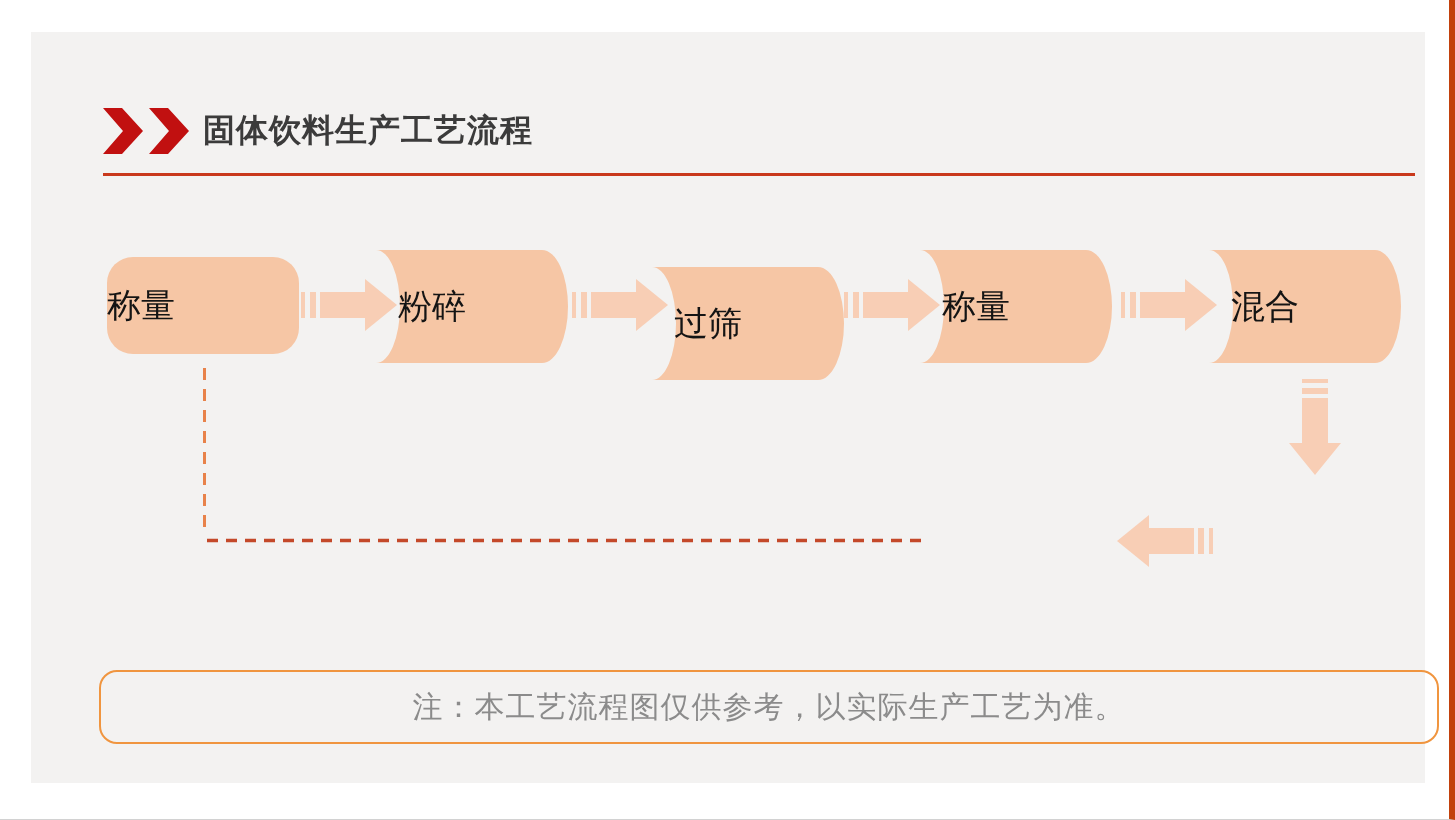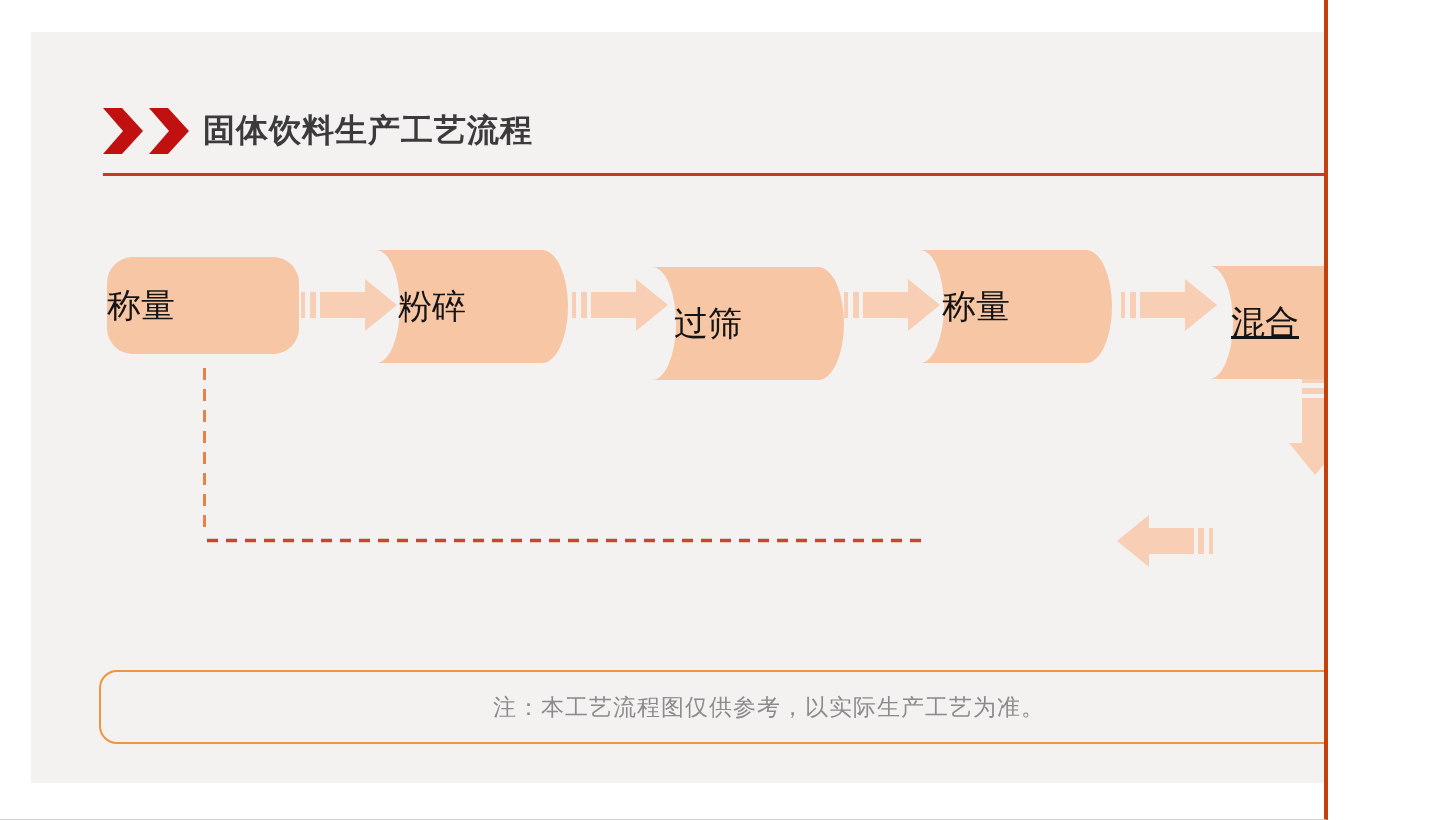--- a/index.html
+++ b/index.html
@@ -3,23 +3,23 @@
 <meta charset="utf-8">
 <style>
   * { margin: 0; padding: 0; box-sizing: border-box; }
   html, body { width: 1455px; height: 820px; }
   body {
     font-family: "Liberation Sans", "DejaVu Sans", sans-serif;
     background: #ffffff;
   }
   .page {
     position: relative;
-    width: 1328px; height: 820px;
+    width: 1455px; height: 820px;
     background: #ffffff;
-    border-right: 4px solid #c2410c;
+    border-right: 6px solid #c2410c;
     border-bottom: 1px solid #d2d2d2;
     overflow: hidden;
   }
   .panel {
     position: absolute;
     left: 31px; top: 32px;
     width: 1394px; height: 751px;
     background: #F3F2F1;
   }
   
@@ -73,21 +73,21 @@
   
   .note-box {
     position: absolute;
     left: 68px; top: 638px;
     width: 1340px; height: 74px;
     border: 2px solid #F0953F;
     border-radius: 18px;
     display: flex; align-items: center; justify-content: center;
   }
   .note-text {
-    color: #8B8B8B; font-size: 23px; letter-spacing: 1px;
+    color: #8B8B8B; font-size: 30px; letter-spacing: 1px;
   }
 </style>
 </head>
 <body>
 
 <div class="page">
   <div class="panel">
 
     <svg class="chevrons" viewBox="0 0 92 46">
       <polygon points="0,0 19,0 40,23 19,46 0,46 20,23" fill="#C11010"></polygon>
@@ -155,21 +155,21 @@
 
     <div class="arrow" style="left:1090px; top:247px;">
       <svg viewBox="0 0 96 52">
         <rect x="0" y="13" width="4" height="26" fill="#F8CEB5"></rect>
         <rect x="9" y="13" width="6" height="26" fill="#F8CEB5"></rect>
         <rect x="19" y="13" width="45" height="26" fill="#F8CEB5"></rect>
         <polygon points="64,0 96,26 64,52" fill="#F8CEB5"></polygon>
       </svg>
     </div>
 
-    <div class="node cyl" style="left:1178px; top:234px; width:192px; height:113px;text-decoration:underline;">
+    <div class="node cyl" style="left:1178px; top:218px; width:192px; height:113px;">
       <svg class="shape-svg" viewBox="0 0 192 113" preserveAspectRatio="none">
         <path d="M0,0 L166,0 A26,56.5 0 0 1 166,113 L0,113 A24,56.5 0 0 0 0,0 Z" fill="#F6C6A5"></path>
       </svg>
       <span class="node-label">混合</span>
     </div>
 
     <div class="arrow down" style="left:1236px; top:369px;">
       <svg viewBox="0 0 96 52">
         <rect x="0" y="13" width="4" height="26" fill="#F8CEB5"></rect>
         <rect x="9" y="13" width="6" height="26" fill="#F8CEB5"></rect>

